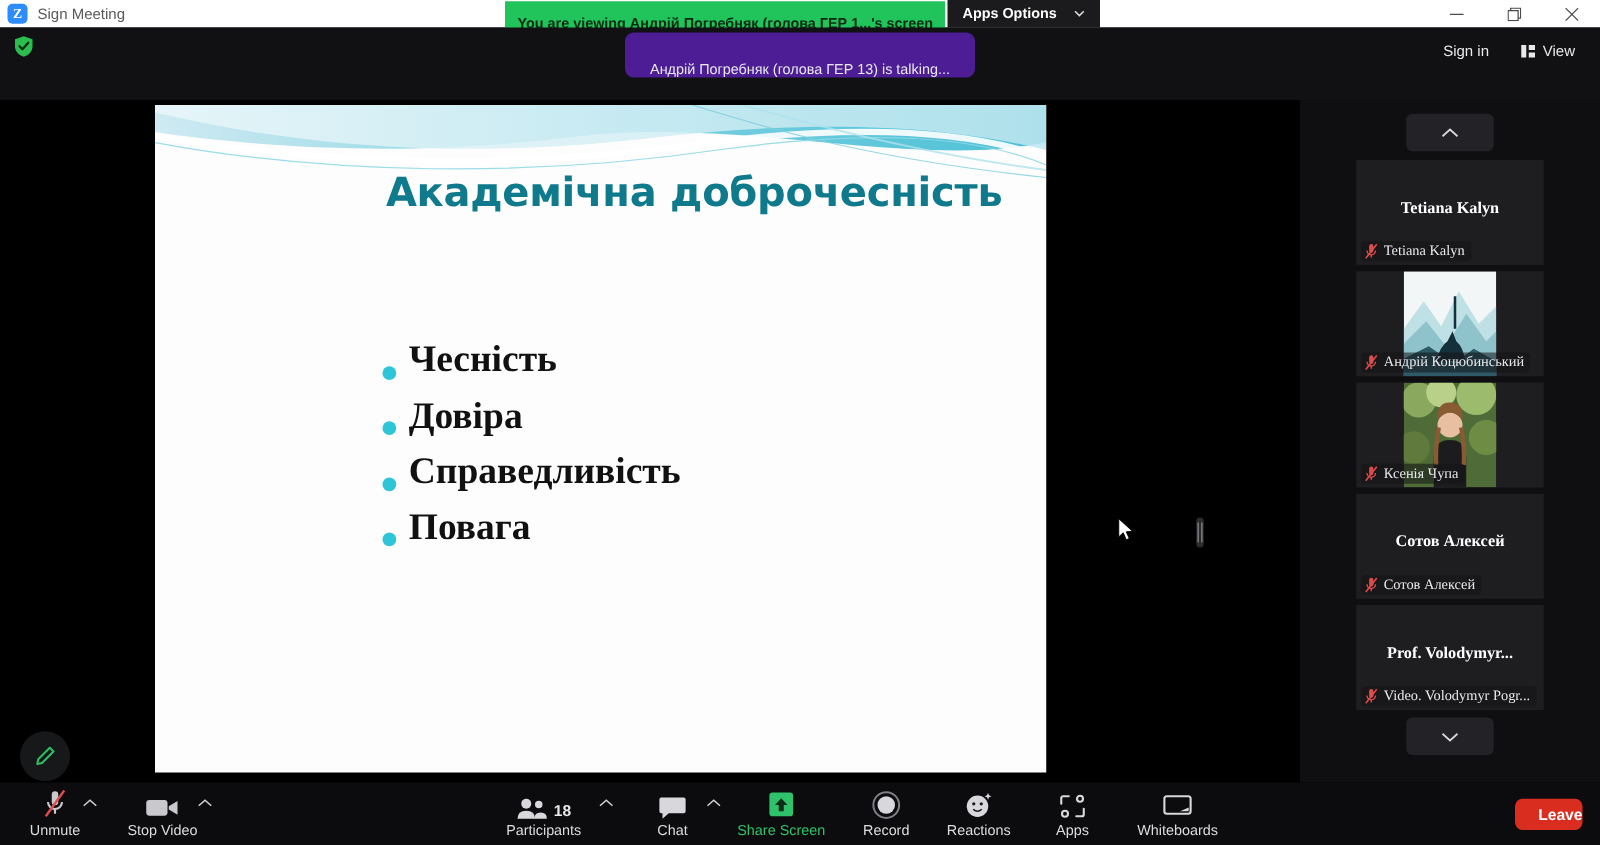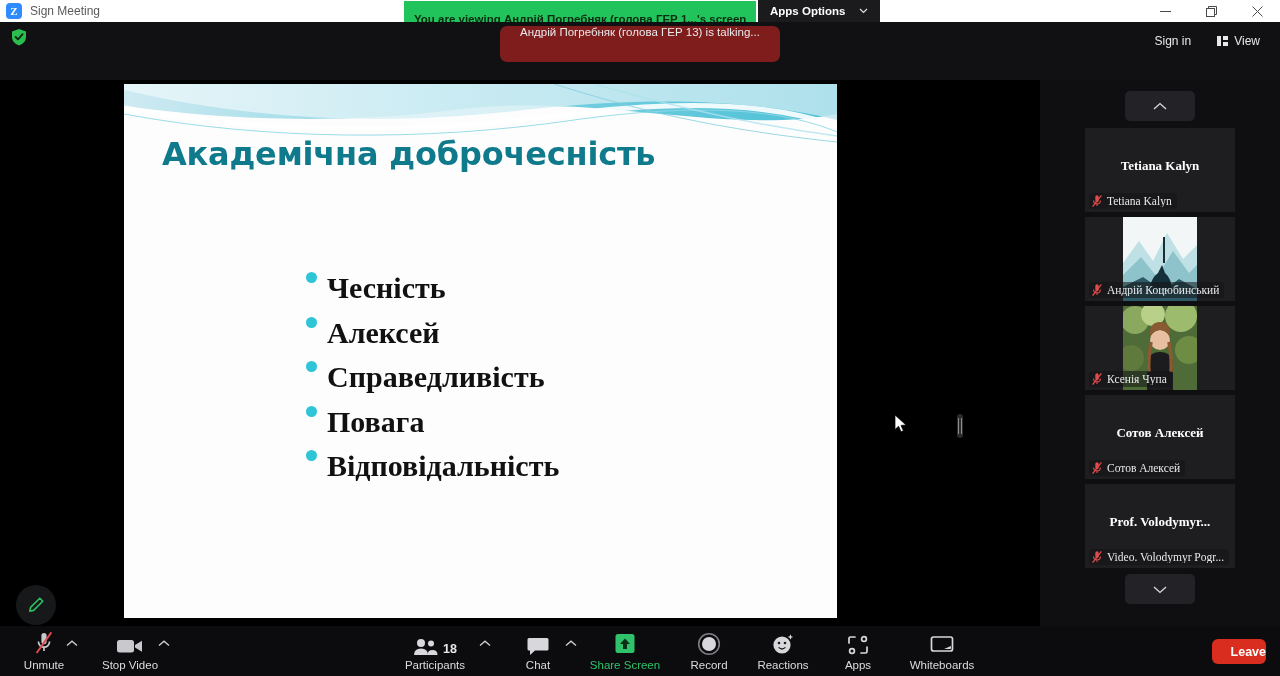--- a/index.html
+++ b/index.html
@@ -14,37 +14,37 @@
   .view-banner{position:absolute;left:404px;top:1px;height:36px;background:#21c45b;color:#0a2a12;font-size:11.5px;font-weight:bold;display:flex;align-items:center;padding:0 10px;white-space:nowrap;}
   .view-options{position:absolute;left:758px;top:0px;height:22px;background:#1b1b1d;color:#ffffff;font-size:11.5px;font-weight:bold;display:flex;align-items:center;gap:14px;padding:0 12px;}
   .vo-chev{font-size:9px;opacity:.85;}
   .wincontrols{position:absolute;right:0;top:0;height:22px;display:flex;}
   .wc{width:46px;height:22px;display:flex;align-items:center;justify-content:center;color:#4a4a4a;}
   .wc svg{display:block;}
 
   
   .topstrip{position:absolute;left:0;top:22px;width:1280px;height:58px;background:#111113;}
   .shield{position:absolute;left:8px;top:26px;width:22px;height:22px;display:flex;align-items:center;justify-content:center;}
-  .talking-pill{position:absolute;left:500px;top:26px;width:280px;height:36px;background:#7f1d1d;border-radius:7px;display:flex;align-items:flex-start;justify-content:center;color:#e9e9ec;font-size:11.5px;}
+  .talking-pill{position:absolute;left:500px;top:26px;width:280px;height:36px;background:#4c1d95;border-radius:7px;display:flex;align-items:flex-end;justify-content:center;color:#e9e9ec;font-size:11.5px;}
   .topright{position:absolute;right:10px;top:29px;display:flex;align-items:center;gap:6px;}
   .tr-btn{height:24px;padding:0 10px;border-radius:5px;color:#e8e8ea;font-size:12px;display:flex;align-items:center;gap:6px;}
   .gridicon{display:inline-block;width:11px;height:10px;position:relative;}
   .gridicon i{position:absolute;background:#e8e8ea;display:block;}
   .gridicon i:nth-child(1){left:0;top:0;width:4px;height:10px;}
   .gridicon i:nth-child(2){left:5.5px;top:0;width:5.5px;height:4px;}
   .gridicon i:nth-child(3){left:5.5px;top:5.5px;width:5.5px;height:4.5px;}
 
   
   .stage{position:absolute;left:0;top:80px;width:1040px;height:546px;background:#000;}
   .slide{position:absolute;left:124px;top:4px;width:713px;height:534px;background:#fdfdfd;overflow:hidden;}
   .wave{position:absolute;left:0;top:0;width:713px;height:68px;}
-  .slide-title{position:absolute;left:38px;top:48px;width:640px;color:#0e7a8b;font-size:32px;line-height:1.38;font-weight:bold;letter-spacing:-.2px;font-family:"DejaVu Sans",sans-serif;}
+  .slide-title{position:absolute;left:38px;top:48px;width:640px;color:#0e7a8b;font-size:32px;line-height:1.38;font-weight:bold;letter-spacing:-.2px;font-family:"DejaVu Sans",sans-serif;text-align:right;}
   .slide-title div{white-space:nowrap;}
   .bullets{position:absolute;left:182px;top:188px;width:520px;font-family:"Liberation Serif",serif;}
-  .bullet{display:flex;align-items:flex-start;gap:10px;margin-bottom:13px;}
+  .bullet{display:flex;align-items:flex-end;gap:10px;margin-bottom:13px;}
   .dot{width:11px;height:11px;border-radius:50%;background:#2ec5d6;flex:none;}
   .btxt{font-size:30px;color:#111;font-weight:bold;line-height:1.05;}
   .annotate{position:absolute;left:16px;top:505px;width:40px;height:40px;border-radius:50%;background:#16181a;display:flex;align-items:center;justify-content:center;}
   .cursor{position:absolute;left:894px;top:334px;}
   .drag-handle{position:absolute;left:957px;top:334px;width:6px;height:24px;background:#2b2b2e;border-radius:3px;display:flex;align-items:center;justify-content:center;gap:1.5px;}
   .drag-handle span{width:1px;height:16px;background:#8b8b90;display:block;}
 
   
   .rail{position:absolute;left:1040px;top:80px;width:240px;height:546px;background:#0f0f11;font-family:Liberation Serif, serif;}
   .scrollbtn{width:70px;height:30px;margin:11px auto 0;background:#232327;border-radius:5px;display:flex;align-items:center;justify-content:center;color:#d8d8dc;}
@@ -160,33 +160,29 @@
       <div>Академічна доброчесність</div>
     </div>
 
     <div class="bullets">
       <div class="bullet">
         <span class="dot"></span>
         <span class="btxt">Чесність</span>
       </div>
       <div class="bullet">
         <span class="dot"></span>
-        <span class="btxt">Алексей</span>
+        <span class="btxt">Довіра</span>
       </div>
       <div class="bullet">
         <span class="dot"></span>
         <span class="btxt">Справедливість</span>
       </div>
       <div class="bullet">
         <span class="dot"></span>
         <span class="btxt">Повага</span>
-      </div>
-      <div class="bullet">
-        <span class="dot"></span>
-        <span class="btxt">Відповідальність</span>
       </div>
     </div>
   </div>
 
   <div class="annotate">
     <svg width="20" height="20" viewBox="0 0 20 20">
       <path d="M13.8 3.2 L16.8 6.2 L7.6 15.4 L3.8 16.2 L4.6 12.4 Z" stroke="#2fbf63" stroke-width="1.6" fill="none" stroke-linejoin="round"></path>
     </svg>
   </div>
 

